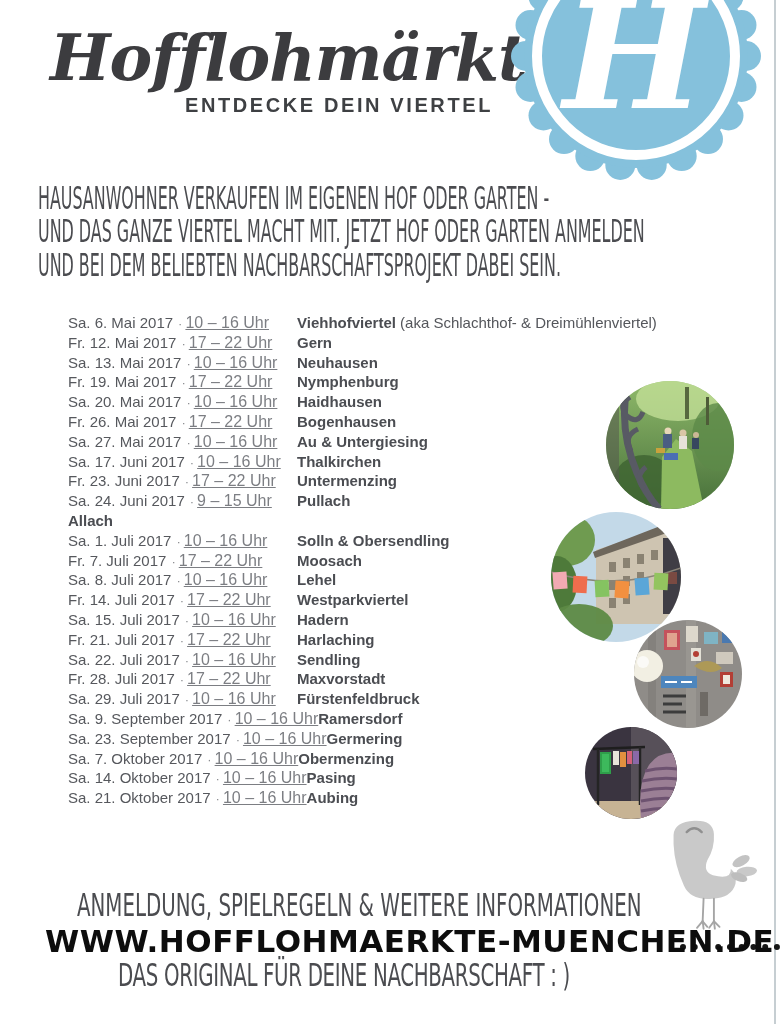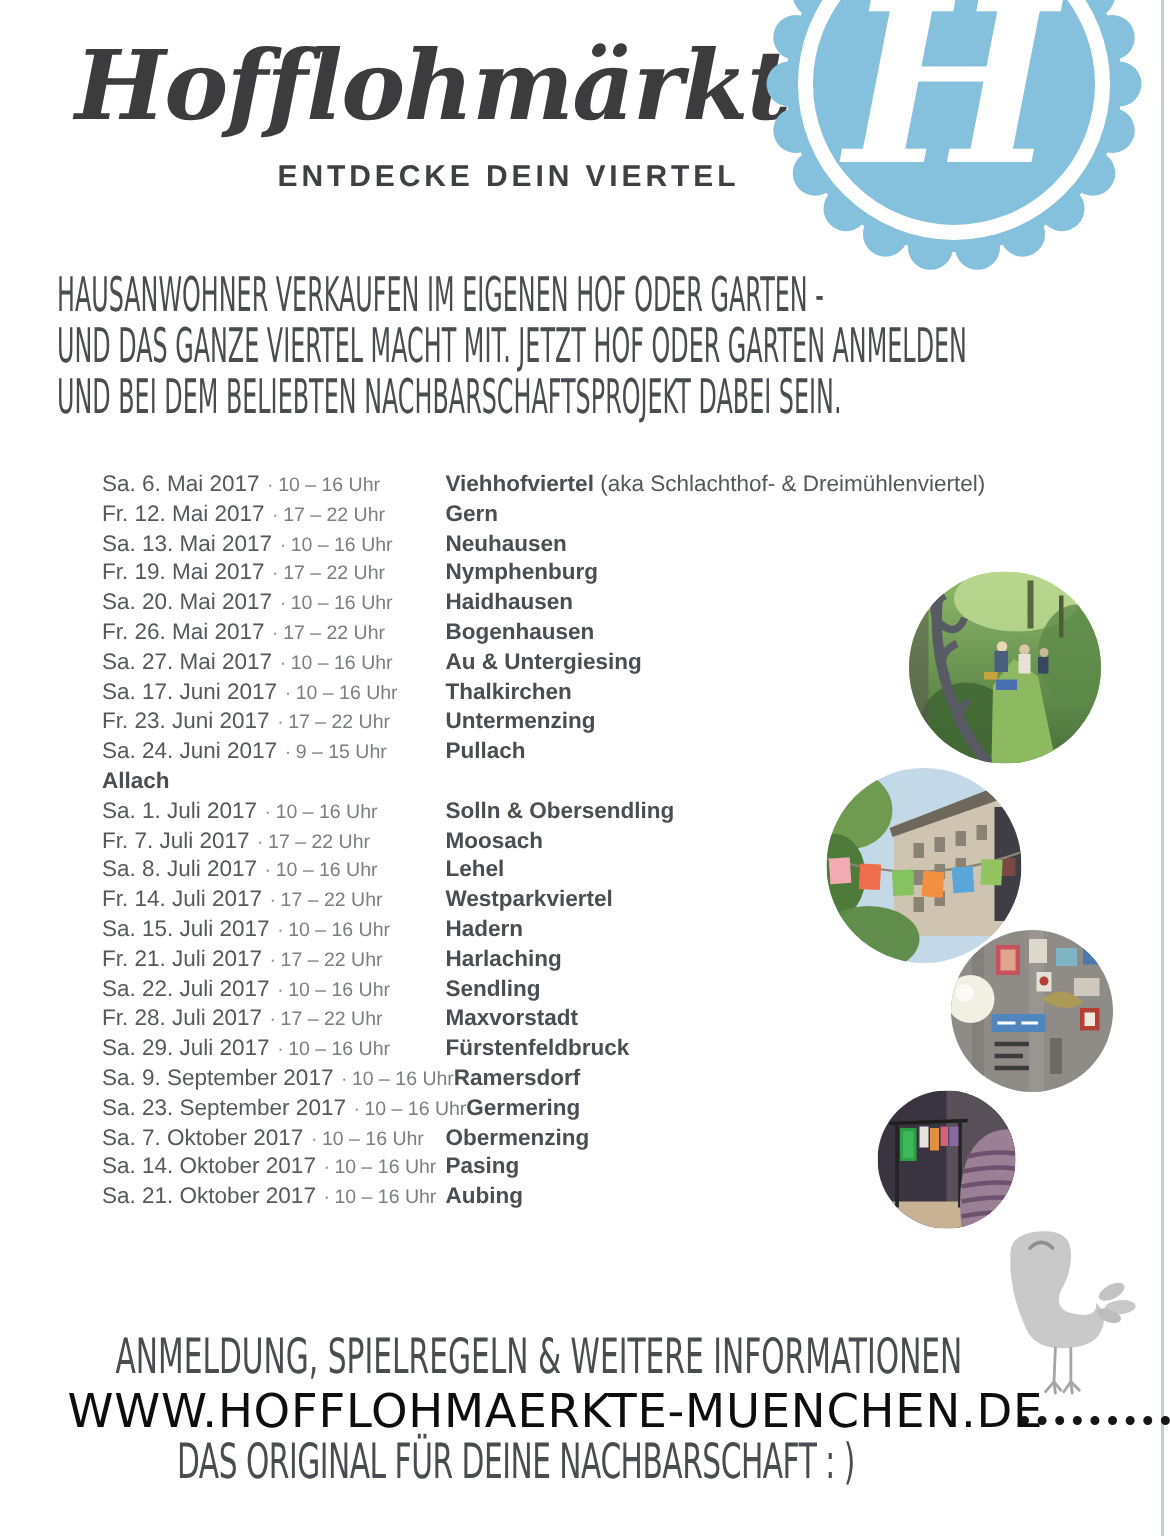--- a/index.html
+++ b/index.html
@@ -3,46 +3,46 @@
 <meta charset="utf-8">
 <style>
   html,body{margin:0;padding:0;background:#ffffff;}
   .page{position:relative;width:780px;height:1024px;background:#fff;overflow:hidden;
         font-family:"Liberation Sans",sans-serif;}
   .right-border{position:absolute;left:774px;top:0;width:2px;height:1024px;background:#c6ced2;}
 
   
   .title{position:absolute;left:50px;top:20px;font-family:"DejaVu Serif",serif;
          font-style:italic;font-weight:700;font-size:64px;color:#3c3c3f;letter-spacing:-1px;margin:0;}
-  .subtitle{position:absolute;left:185px;top:107px;font-weight:700;font-size:20px;
+  .subtitle{position:absolute;left:185px;top:94px;font-weight:700;font-size:20px;
             letter-spacing:2.6px;color:#3e4043;}
   .badge{position:absolute;left:506px;top:-74px;width:260px;height:260px;}
   .badge-fill{fill:#85c1dc;}
 
   
   .hand{position:absolute;font-family:"DejaVu Sans",sans-serif;color:#4b4c50;
         white-space:nowrap;transform-origin:0 0;}
   .intro-block{left:38px;top:181px;font-size:30px;line-height:32px;transform:scale(0.53,1.06);}
   .footer-info{left:77px;top:886px;font-size:30px;transform:scale(0.66,1.08);}
   .footer-tagline{left:118px;top:956px;font-size:30px;transform:scale(0.66,1.08);letter-spacing:-0.5px;}
 
   
   .schedule{position:absolute;left:68px;top:313px;width:620px;}
   .row{display:flex;align-items:baseline;height:19.8px;line-height:19.8px;}
   .cell-date{flex:0 0 229px;white-space:nowrap;}
   .date{font-size:15px;color:#56585d;}
   .sep{font-size:13px;color:#8a8c90;margin:0 3px 0 5px;}
-  .time{font-size:13px;color:#7c7e83;}
+  .time{font-size:16px;color:#7c7e83;text-decoration:underline;}
   .venue{white-space:nowrap;font-size:15px;}
   .vname{font-weight:700;color:#4b4d52;margin-top:44px;}
   .vnote{font-weight:400;color:#54565b;text-align:right;}
 
   
   .site-link{position:absolute;left:45px;top:923px;font-family:"DejaVu Sans",sans-serif;
-             font-weight:400;font-size:31px;letter-spacing:0.5px;color:#0d0d0d;cursor:pointer;}
+             font-weight:700;font-size:31px;letter-spacing:0.5px;color:#0d0d0d;cursor:pointer;}
   .dotted-line{position:absolute;left:680px;top:944px;width:100px;height:0;
                border-top:6px dotted #161616;}
 
   
   .photo{position:absolute;border-radius:50%;overflow:hidden;}
   .photo svg{display:block;}
   .ph1{left:606px;top:381px;width:128px;height:128px;}
   .ph2{left:551px;top:512px;width:130px;height:130px;}
   .ph3{left:634px;top:620px;width:108px;height:108px;}
   .ph4{left:585px;top:727px;width:92px;height:92px;}

